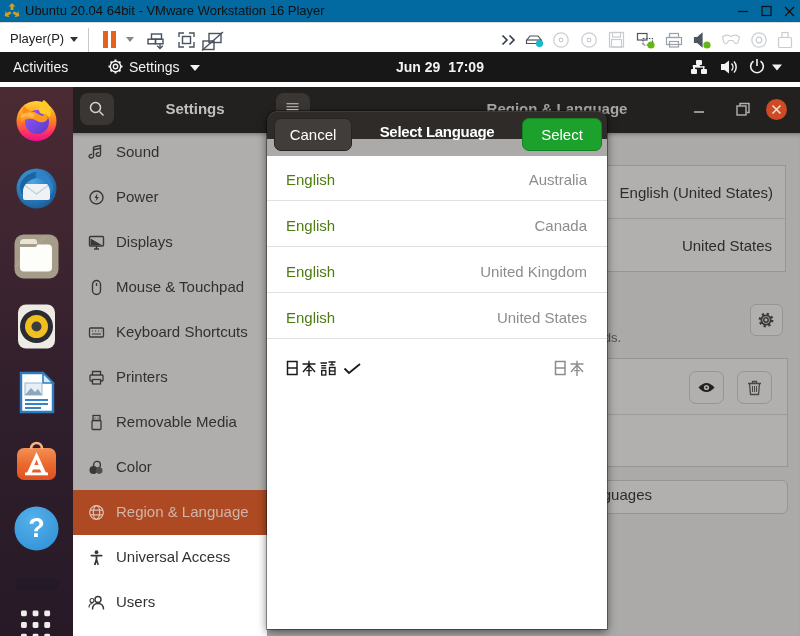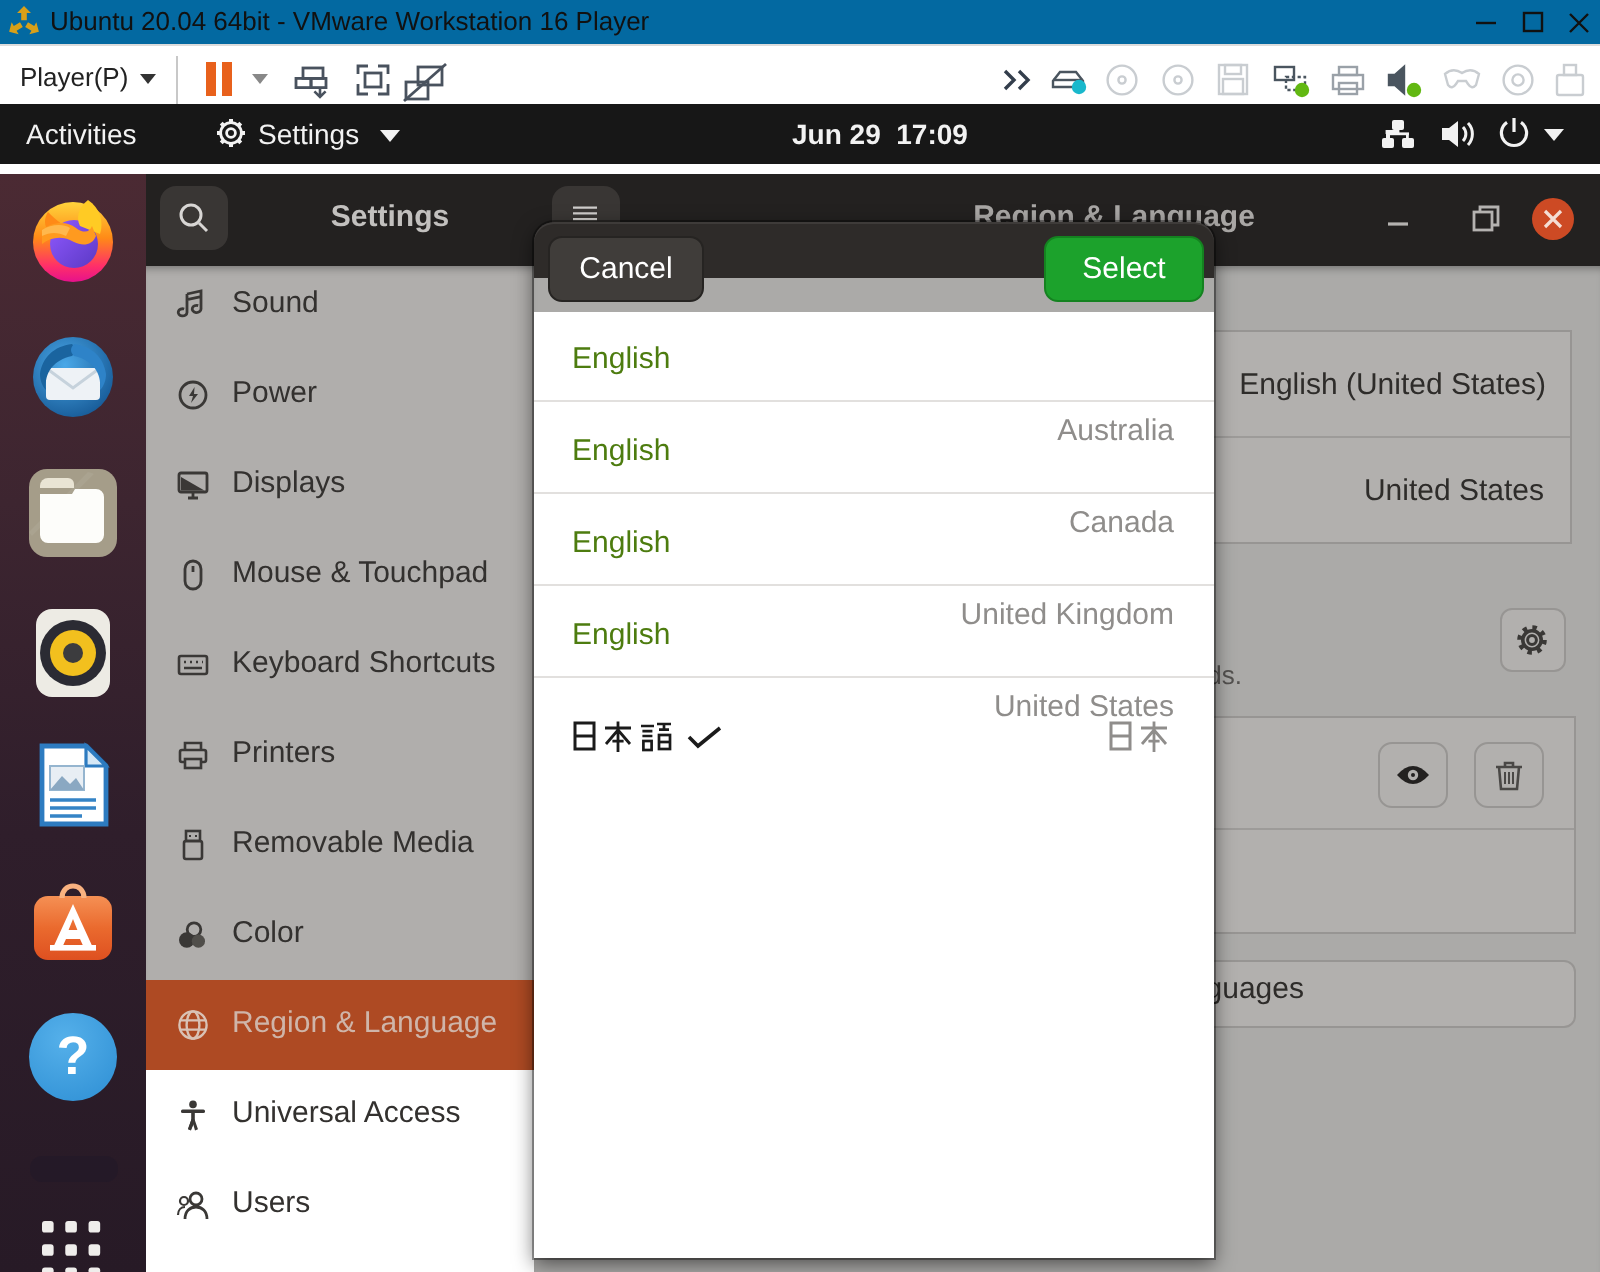--- a/index.html
+++ b/index.html
@@ -31,21 +31,21 @@
 
 .frame{position:absolute;background:#b2b0ae;border:1px solid #979593;}
 .fbtn{position:absolute;background:#b2b0ae;border:1px solid #979593;border-radius:6px;}
 
 #dialog{left:267px;top:111px;width:340px;height:518px;border-radius:10px 10px 0 0;
  box-shadow:0 3px 10px rgba(0,0,0,.55),0 0 0 1px rgba(0,0,0,.35);}
 #dhead{position:absolute;left:0;top:0;width:340px;height:28px;background:#2e2b29;border-radius:10px 10px 0 0;box-shadow:inset 0 1px 0 rgba(255,255,255,.08);}
 #dbody{position:absolute;left:0;top:45px;width:340px;height:473px;background:#fff;}
 .drow{position:absolute;left:0;width:340px;}
 .drow .l{position:absolute;left:19px;font-size:15px;color:#4d7c0f;}
-.drow .r{position:absolute;right:20px;font-size:15px;color:#8f8d8b;margin-top:36px;}
+.drow .r{position:absolute;right:20px;font-size:15px;color:#8f8d8b;}
 #cancelbtn{position:absolute;left:7px;top:7px;width:76px;height:31px;background:#403d3a;border:1px solid #262422;
  border-radius:7px;color:#fff;font-size:15px;text-align:center;line-height:31px;}
 #selectbtn{position:absolute;left:255px;top:7px;width:78px;height:31px;background:#1ca22c;border:1px solid #148220;
  border-radius:7px;color:#fff;font-size:15px;text-align:center;line-height:31px;}
 #dtitle{position:absolute;left:0;top:12px;width:340px;text-align:center;font-size:15px;font-weight:bold;color:#fff;letter-spacing:-0.3px;}
 </style></head>
 <body>
 <div id="root">
 
 <div class="abs" id="vmtitle">
@@ -468,20 +468,21 @@
   </div>
 
   <div class="fbtn" style="left:33px;top:347px;width:486px;height:32px">
     <div style="position:absolute;right:135px;top:5px;font-size:15px;color:#2e2c2a">Manage Installed Languages</div>
   </div>
 </div>
 
 <div class="abs" id="dialog">
   <div id="dhead">
     <div id="cancelbtn">Cancel</div>
+    <div id="dtitle">Select Language</div>
     <div id="selectbtn">Select</div>
   </div>
   <div id="dbody">
     <div class="drow" style="top:0;height:44px">
           <span class="l" style="top:15px">English</span>
           <span class="r" style="top:15px">Australia</span>
         </div>
     <div class="drow" style="top:44px;height:46px;border-top:1px solid #e2e0de">
           <span class="l" style="top:16px">English</span>
           <span class="r" style="top:16px">Canada</span>

